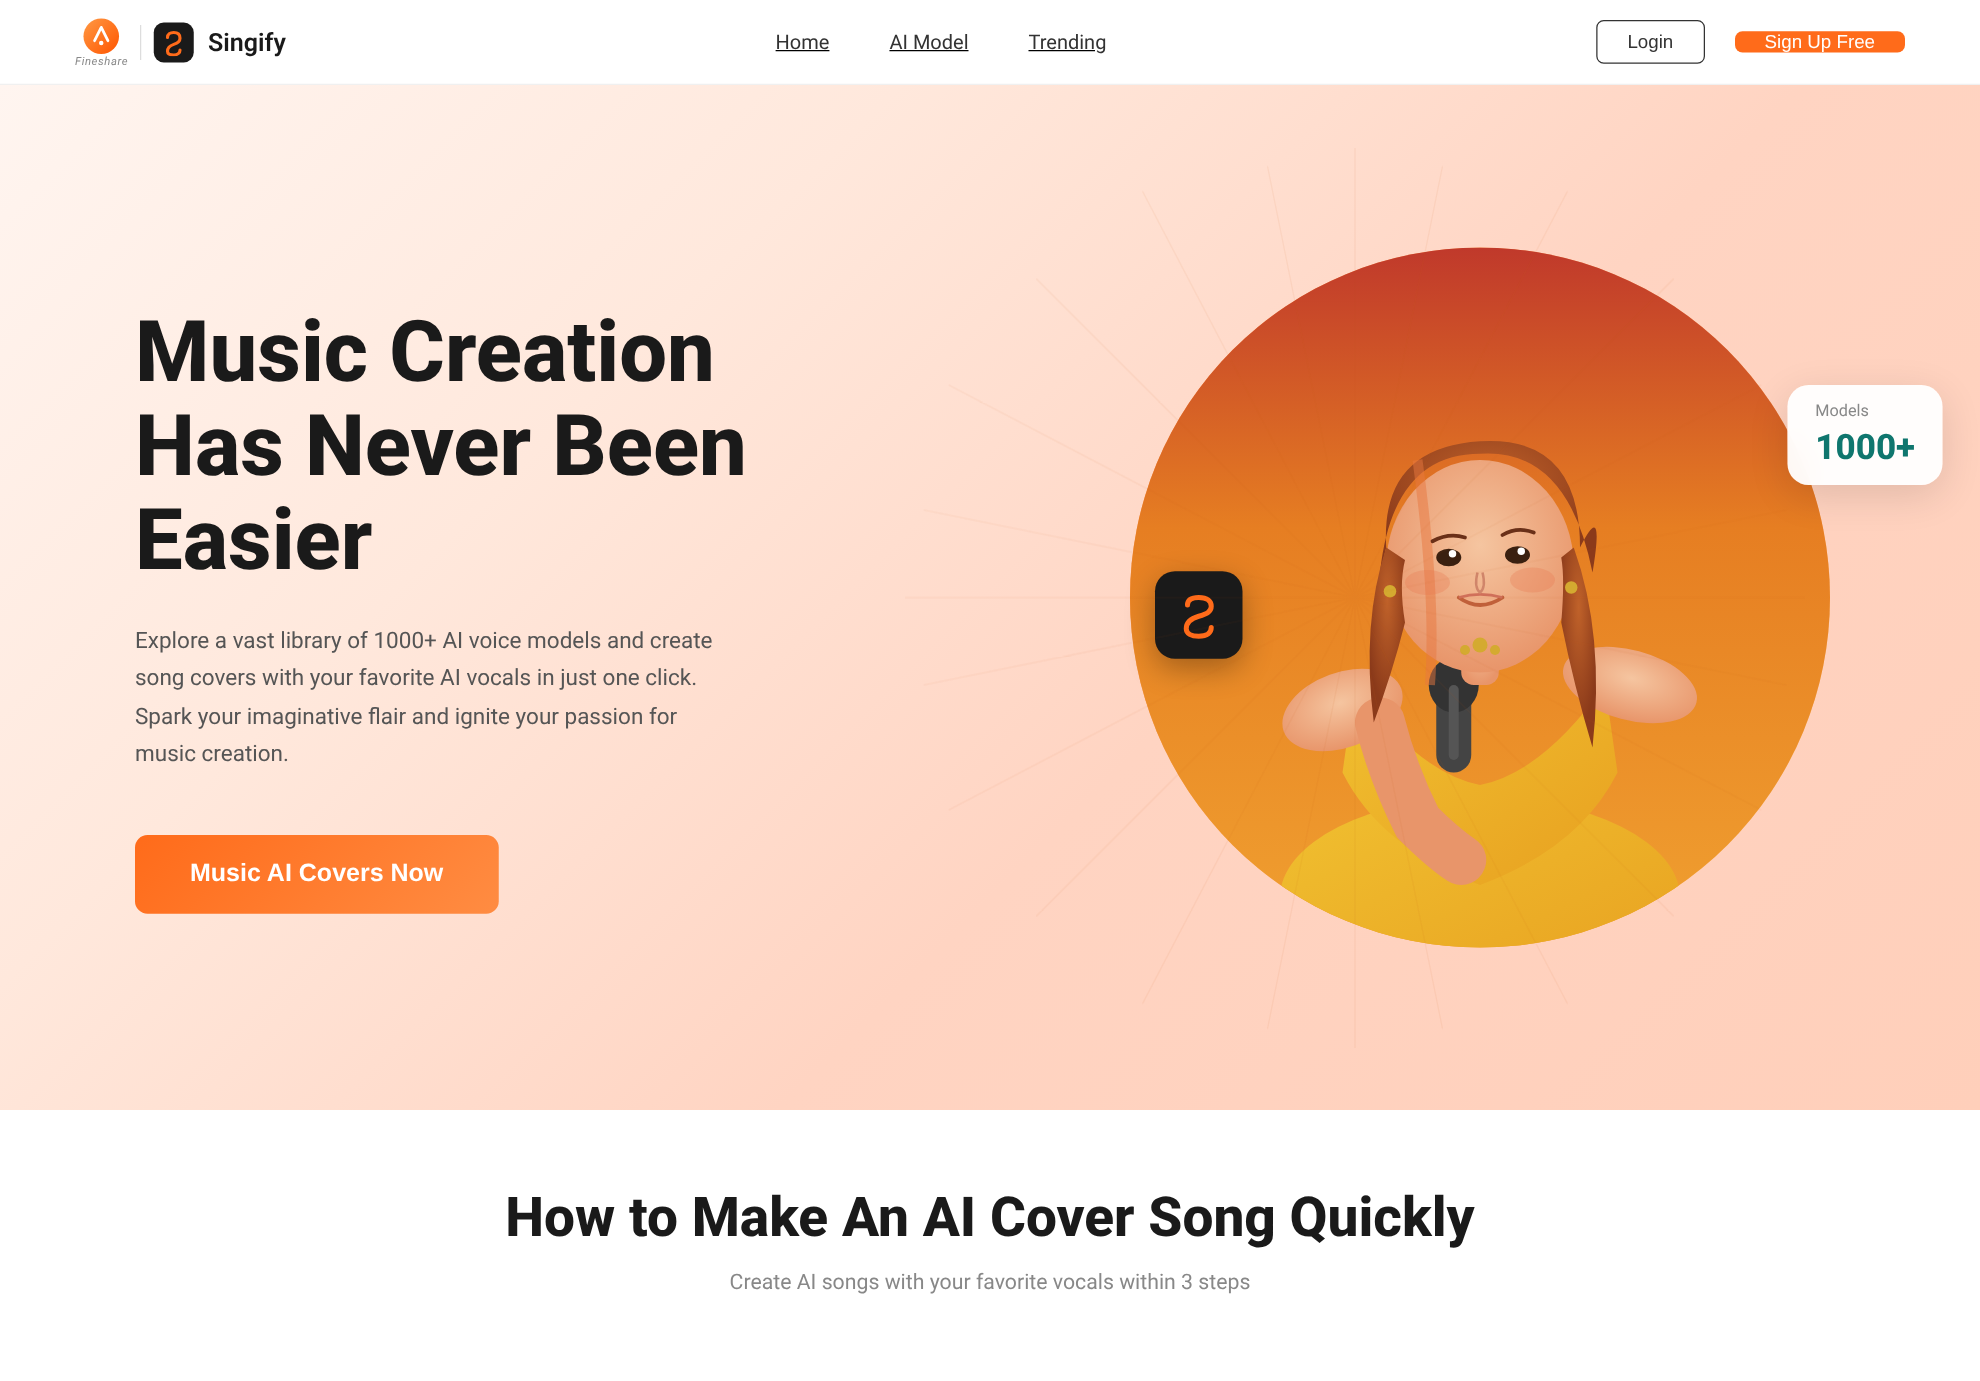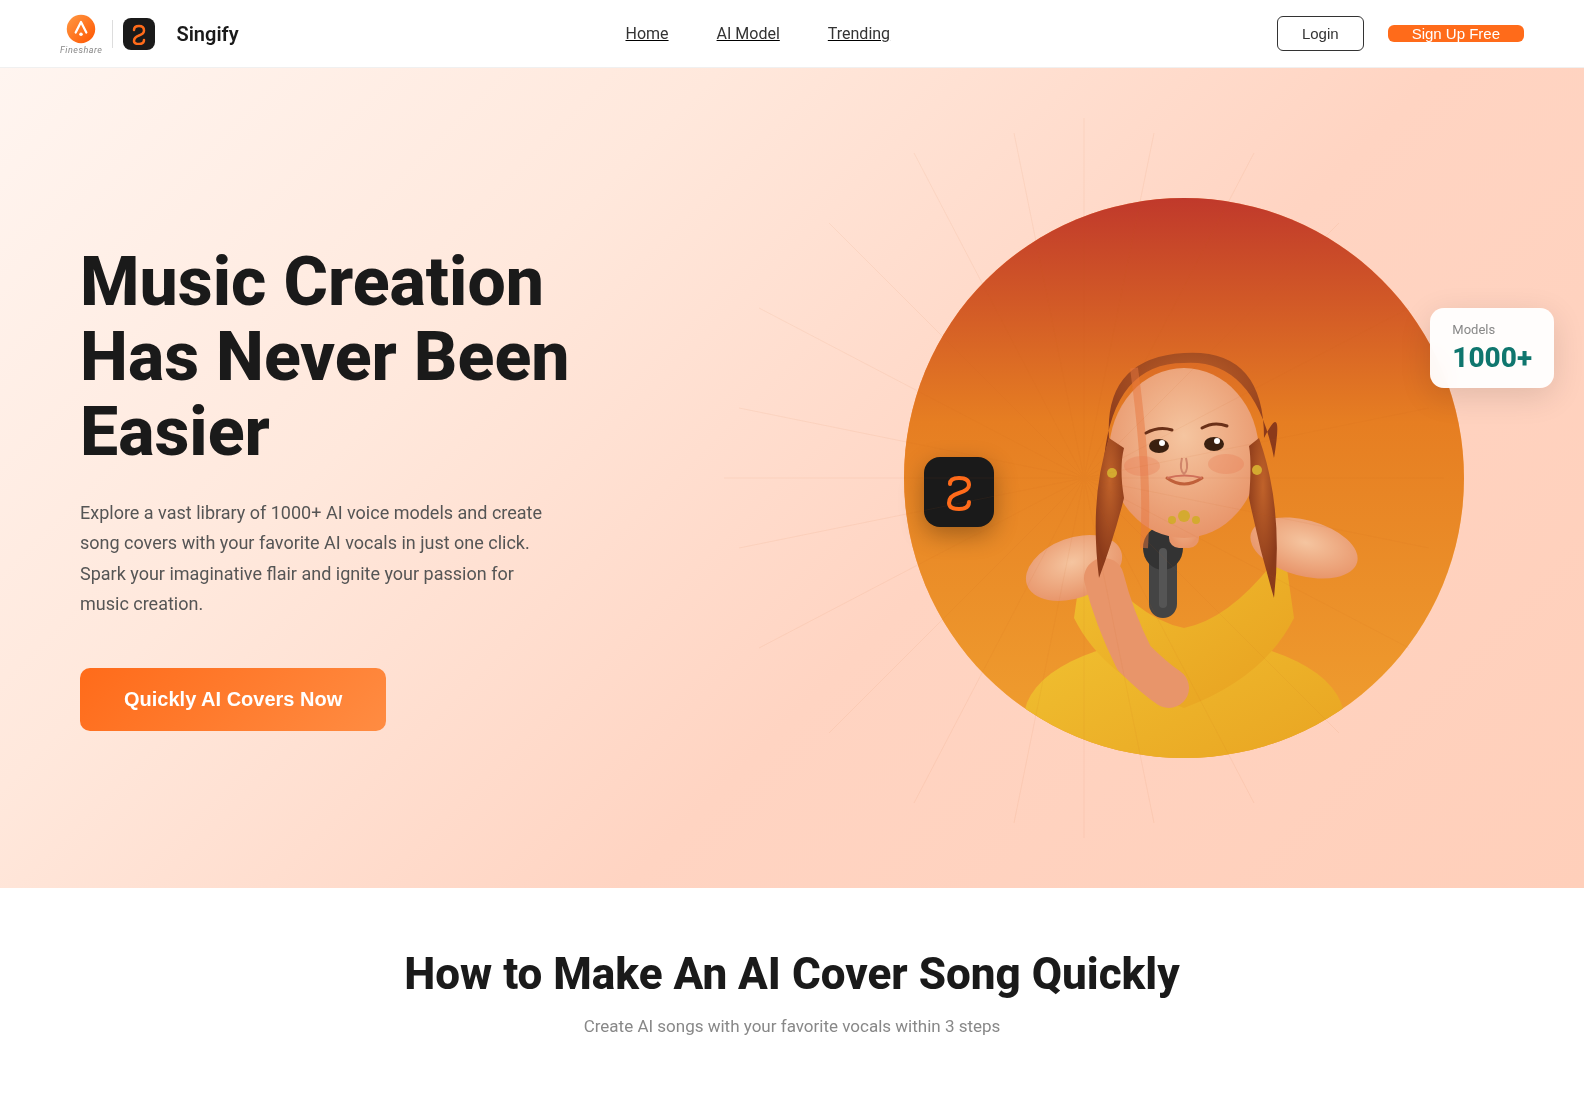--- a/index.html
+++ b/index.html
@@ -44,21 +44,21 @@
       letter-spacing: 0.5px;
     }
     .logo-divider {
       width: 1px;
       height: 28px;
       background: #ddd;
     }
     .singify-logo {
       display: flex;
       align-items: center;
-      gap: 21px;
+      gap: 11px;
     }
     .singify-icon {
       width: 32px;
       height: 32px;
       background: #1a1a1a;
       border-radius: 8px;
       display: flex;
       align-items: center;
       justify-content: center;
     }
@@ -113,21 +113,21 @@
       background: linear-gradient(135deg, #fff5f0 0%, #ffe8dc 30%, #ffd4c2 60%, #ffcfba 100%);
       display: flex;
       align-items: center;
       overflow: hidden;
       padding: 60px 0 40px 0;
     }
 
     .hero-content {
       position: relative;
       z-index: 5;
-      padding-left: 80px;
+      padding-left: 108px;
       max-width: 600px;
     }
     .hero-title {
       font-size: 68px;
       font-weight: 800;
       color: #1a1a1a;
       line-height: 1.1;
       margin-bottom: 28px;
     }
     .hero-subtitle {
@@ -210,20 +210,21 @@
       font-weight: 800;
       color: #0f766e;
     }
     .stat-rated {
       left: 20px;
       top: 35%;
     }
     .stat-models {
       right: -30px;
       top: 25%;
+      border-radius: 17px;
     }
     .stat-users {
       left: 80px;
       bottom: 10%;
     }
 
     
     .bottom-section {
       background: #fff;
       padding: 60px 0 20px 0;
@@ -328,21 +329,21 @@
       <line x1="360" y1="360" x2="290" y2="705"></line>
       <line x1="360" y1="360" x2="15" y2="430"></line>
       <line x1="360" y1="360" x2="15" y2="290"></line>
       <line x1="360" y1="360" x2="290" y2="15"></line>
     </g>
   </svg>
 
   <div class="hero-content">
     <h1 class="hero-title">Music Creation Has Never Been Easier</h1>
     <p class="hero-subtitle">Explore a vast library of 1000+ AI voice models and create song covers with your favorite AI vocals in just one click. Spark your imaginative flair and ignite your passion for music creation.</p>
-    <button class="btn-cta">Quickly AI Covers Now</button>
+    <button class="btn-cta">Music AI Covers Now</button>
   </div>
 
   <div class="hero-visual">
 
     <div class="circle-bg">
 
       <svg width="560" height="560" viewBox="0 0 560 560" style="position:absolute;bottom:0;left:0;">
 
         <rect width="560" height="560" fill="url(#womanBg)"></rect>
         <defs>

